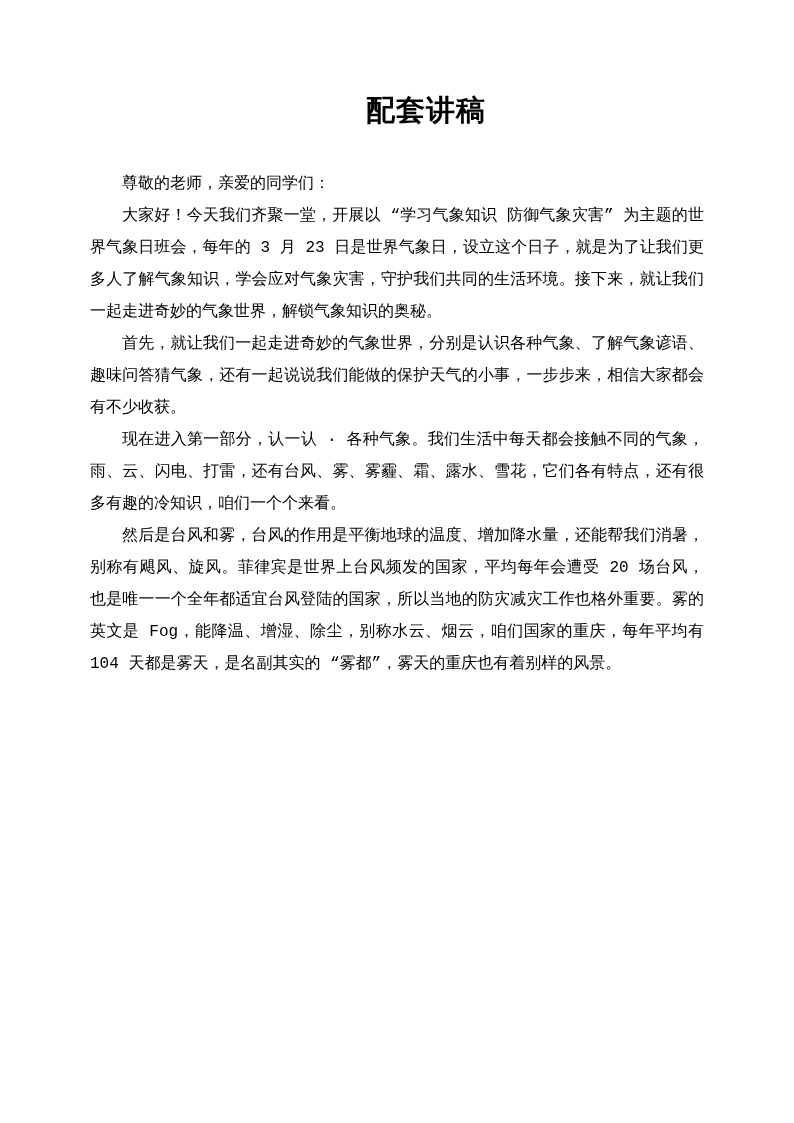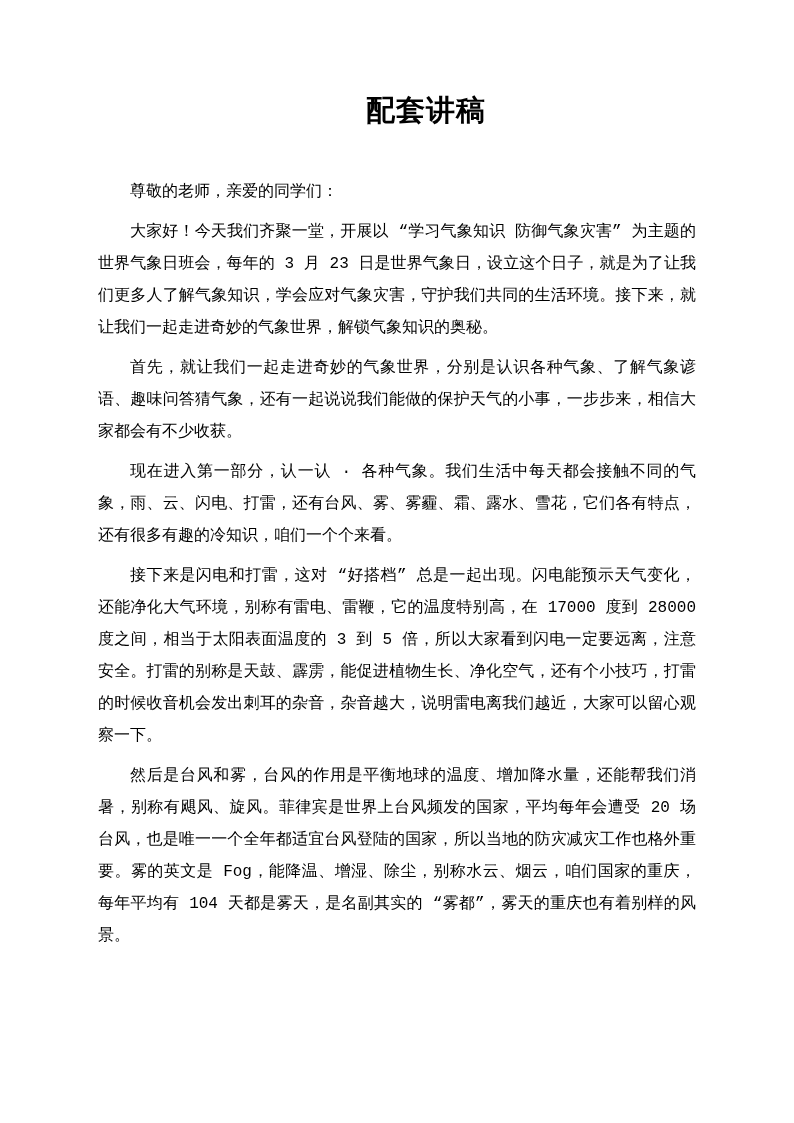--- a/index.html
+++ b/index.html
@@ -35,32 +35,31 @@
     position: absolute;
     top: 168px;
     left: 90px;
     width: 614px;
     font-size: 16px;
     line-height: 32px;
     text-align: justify;
     text-justify: inter-character;
   }
   .doc-body p {
-    margin: 8px;
+    margin: 0;
     padding: 0;
     text-indent: 2em;
   }
 </style>
 </head>
 <body>
 
 <div class="page">
   <h1 class="doc-title">配套讲稿</h1>
 
   <div class="doc-body">
     <p>尊敬的老师，亲爱的同学们：</p>
     <p>大家好！今天我们齐聚一堂，开展以 “学习气象知识 防御气象灾害” 为主题的世界气象日班会，每年的 3 月 23 日是世界气象日，设立这个日子，就是为了让我们更多人了解气象知识，学会应对气象灾害，守护我们共同的生活环境。接下来，就让我们一起走进奇妙的气象世界，解锁气象知识的奥秘。</p>
     <p>首先，就让我们一起走进奇妙的气象世界，分别是认识各种气象、了解气象谚语、趣味问答猜气象，还有一起说说我们能做的保护天气的小事，一步步来，相信大家都会有不少收获。</p>
     <p>现在进入第一部分，认一认 · 各种气象。我们生活中每天都会接触不同的气象，雨、云、闪电、打雷，还有台风、雾、雾霾、霜、露水、雪花，它们各有特点，还有很多有趣的冷知识，咱们一个个来看。</p>
-    <p>接下来是闪电和打雷，这对 “好搭档” 总是一起出现。闪电能预示天气变化，还能净化大气环境，别称有雷电、雷鞭，它的温度特别高，在 17000 度到 28000 度之间，相当于太阳表面温度的 3 到 5 倍，所以大家看到闪电一定要远离，注意安全。打雷的别称是天鼓、霹雳，能促进植物生长、净化空气，还有个小技巧，打雷的时候收音机会发出刺耳的杂音，杂音越大，说明雷电离我们越近，大家可以留心观察一下。</p>
     <p>然后是台风和雾，台风的作用是平衡地球的温度、增加降水量，还能帮我们消暑，别称有飓风、旋风。菲律宾是世界上台风频发的国家，平均每年会遭受 20 场台风，也是唯一一个全年都适宜台风登陆的国家，所以当地的防灾减灾工作也格外重要。雾的英文是 Fog，能降温、增湿、除尘，别称水云、烟云，咱们国家的重庆，每年平均有 104 天都是雾天，是名副其实的 “雾都”，雾天的重庆也有着别样的风景。</p>
   </div>
 </div>
 
 </body></html>

